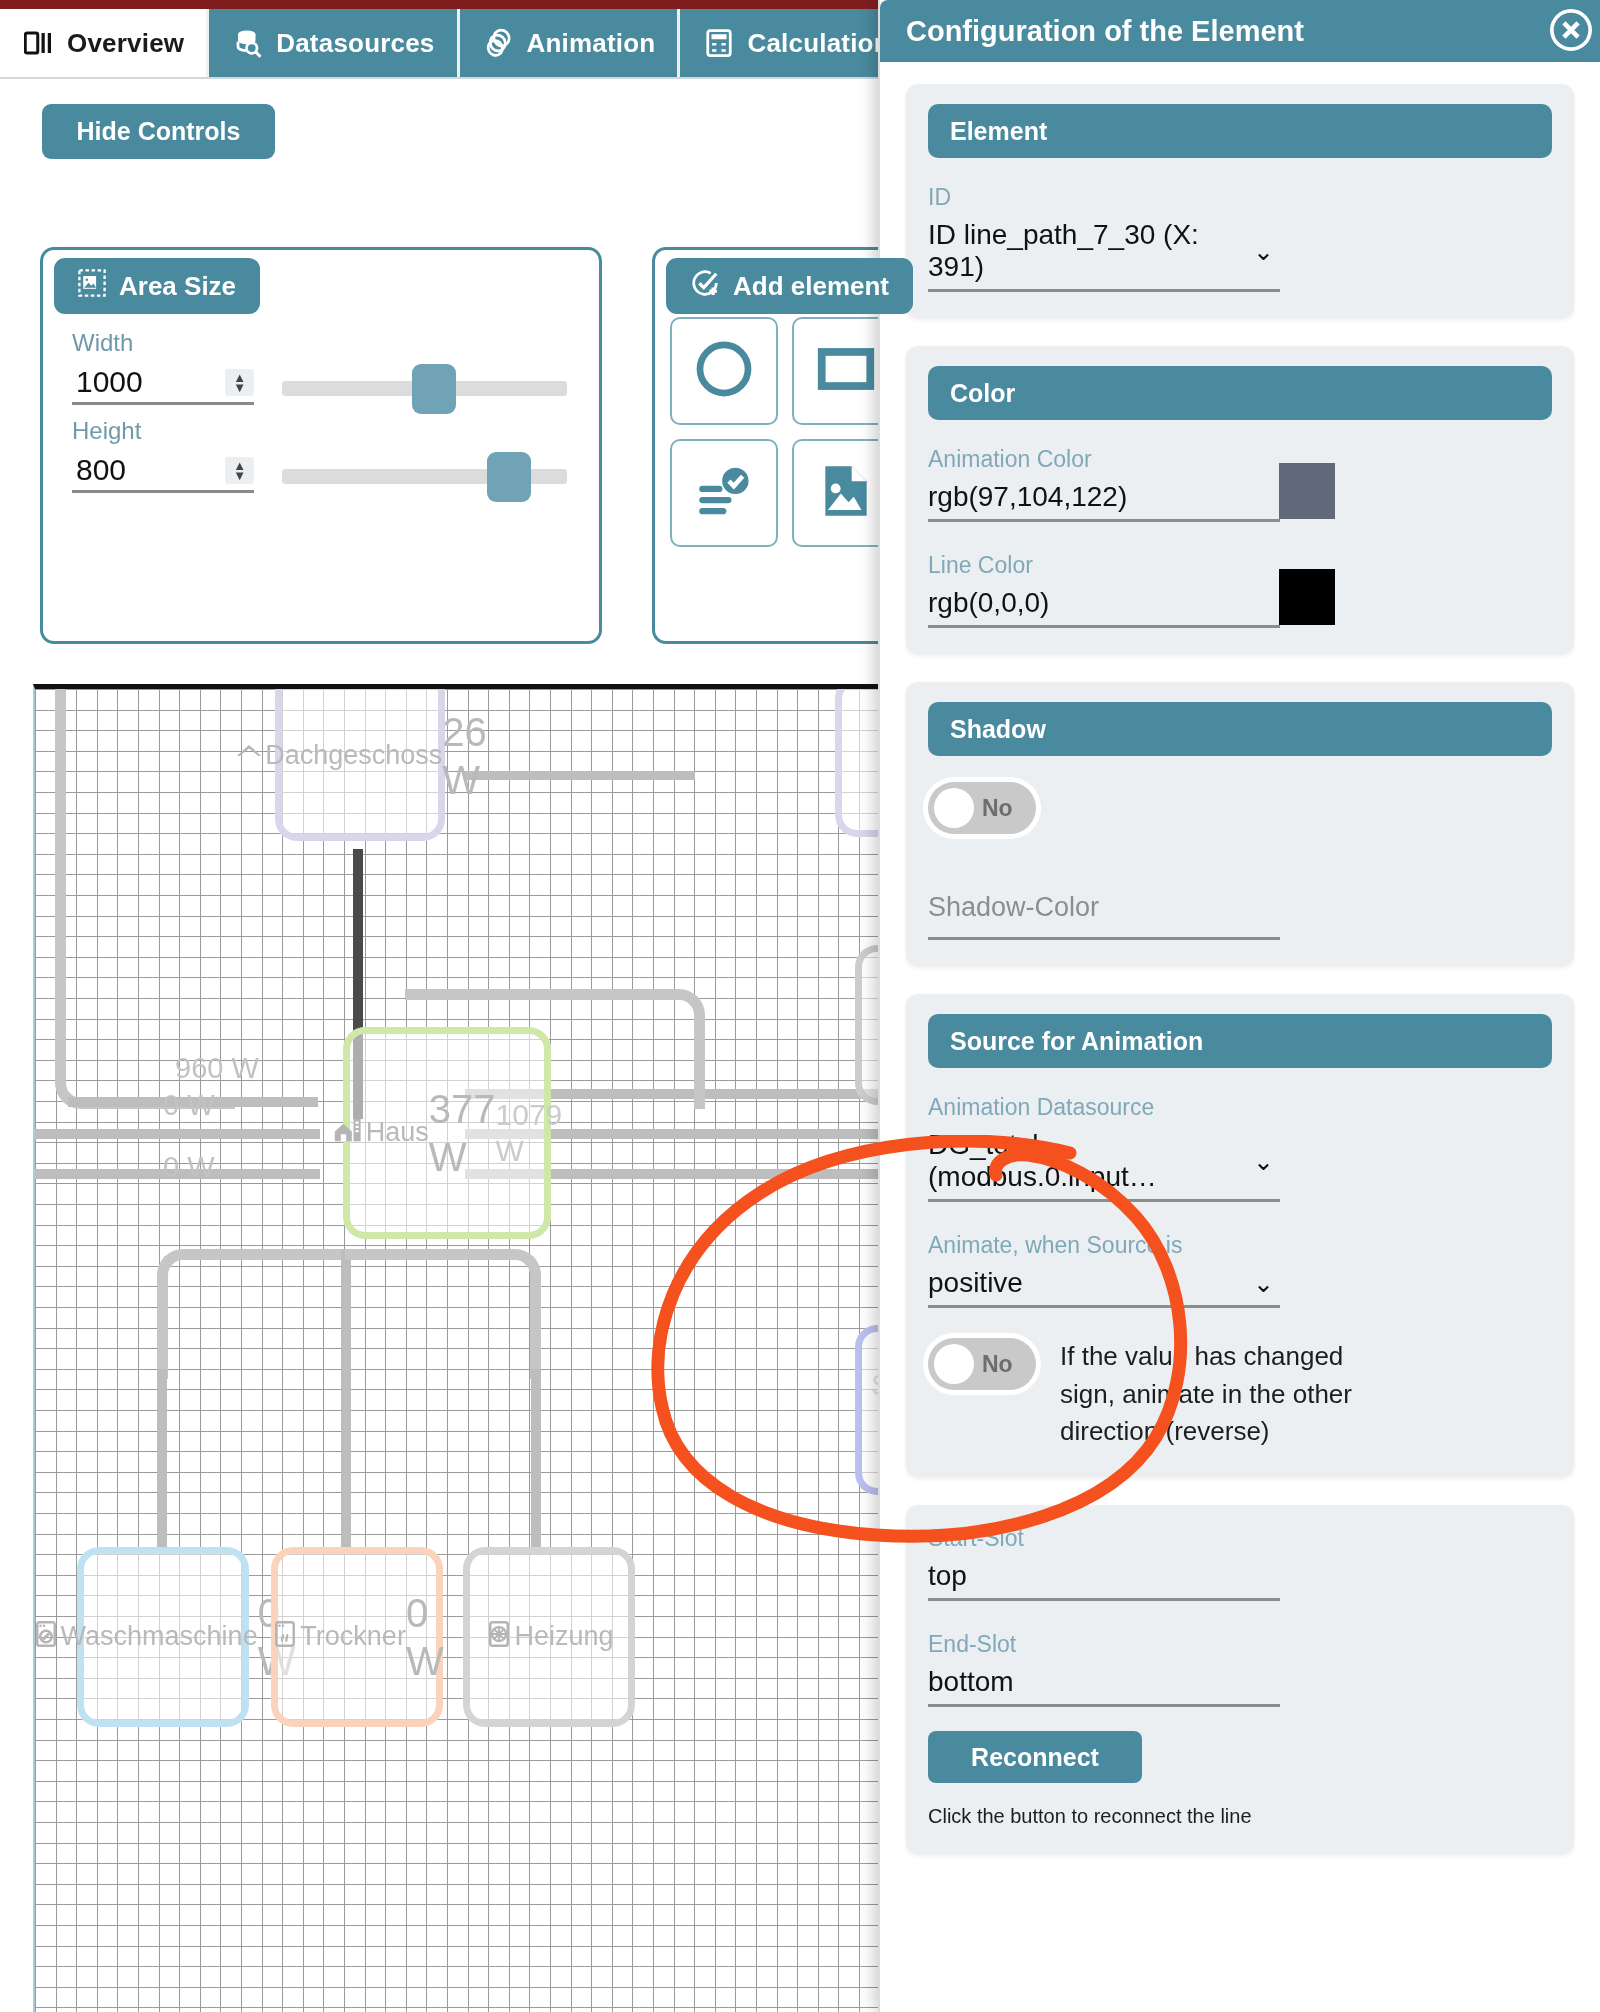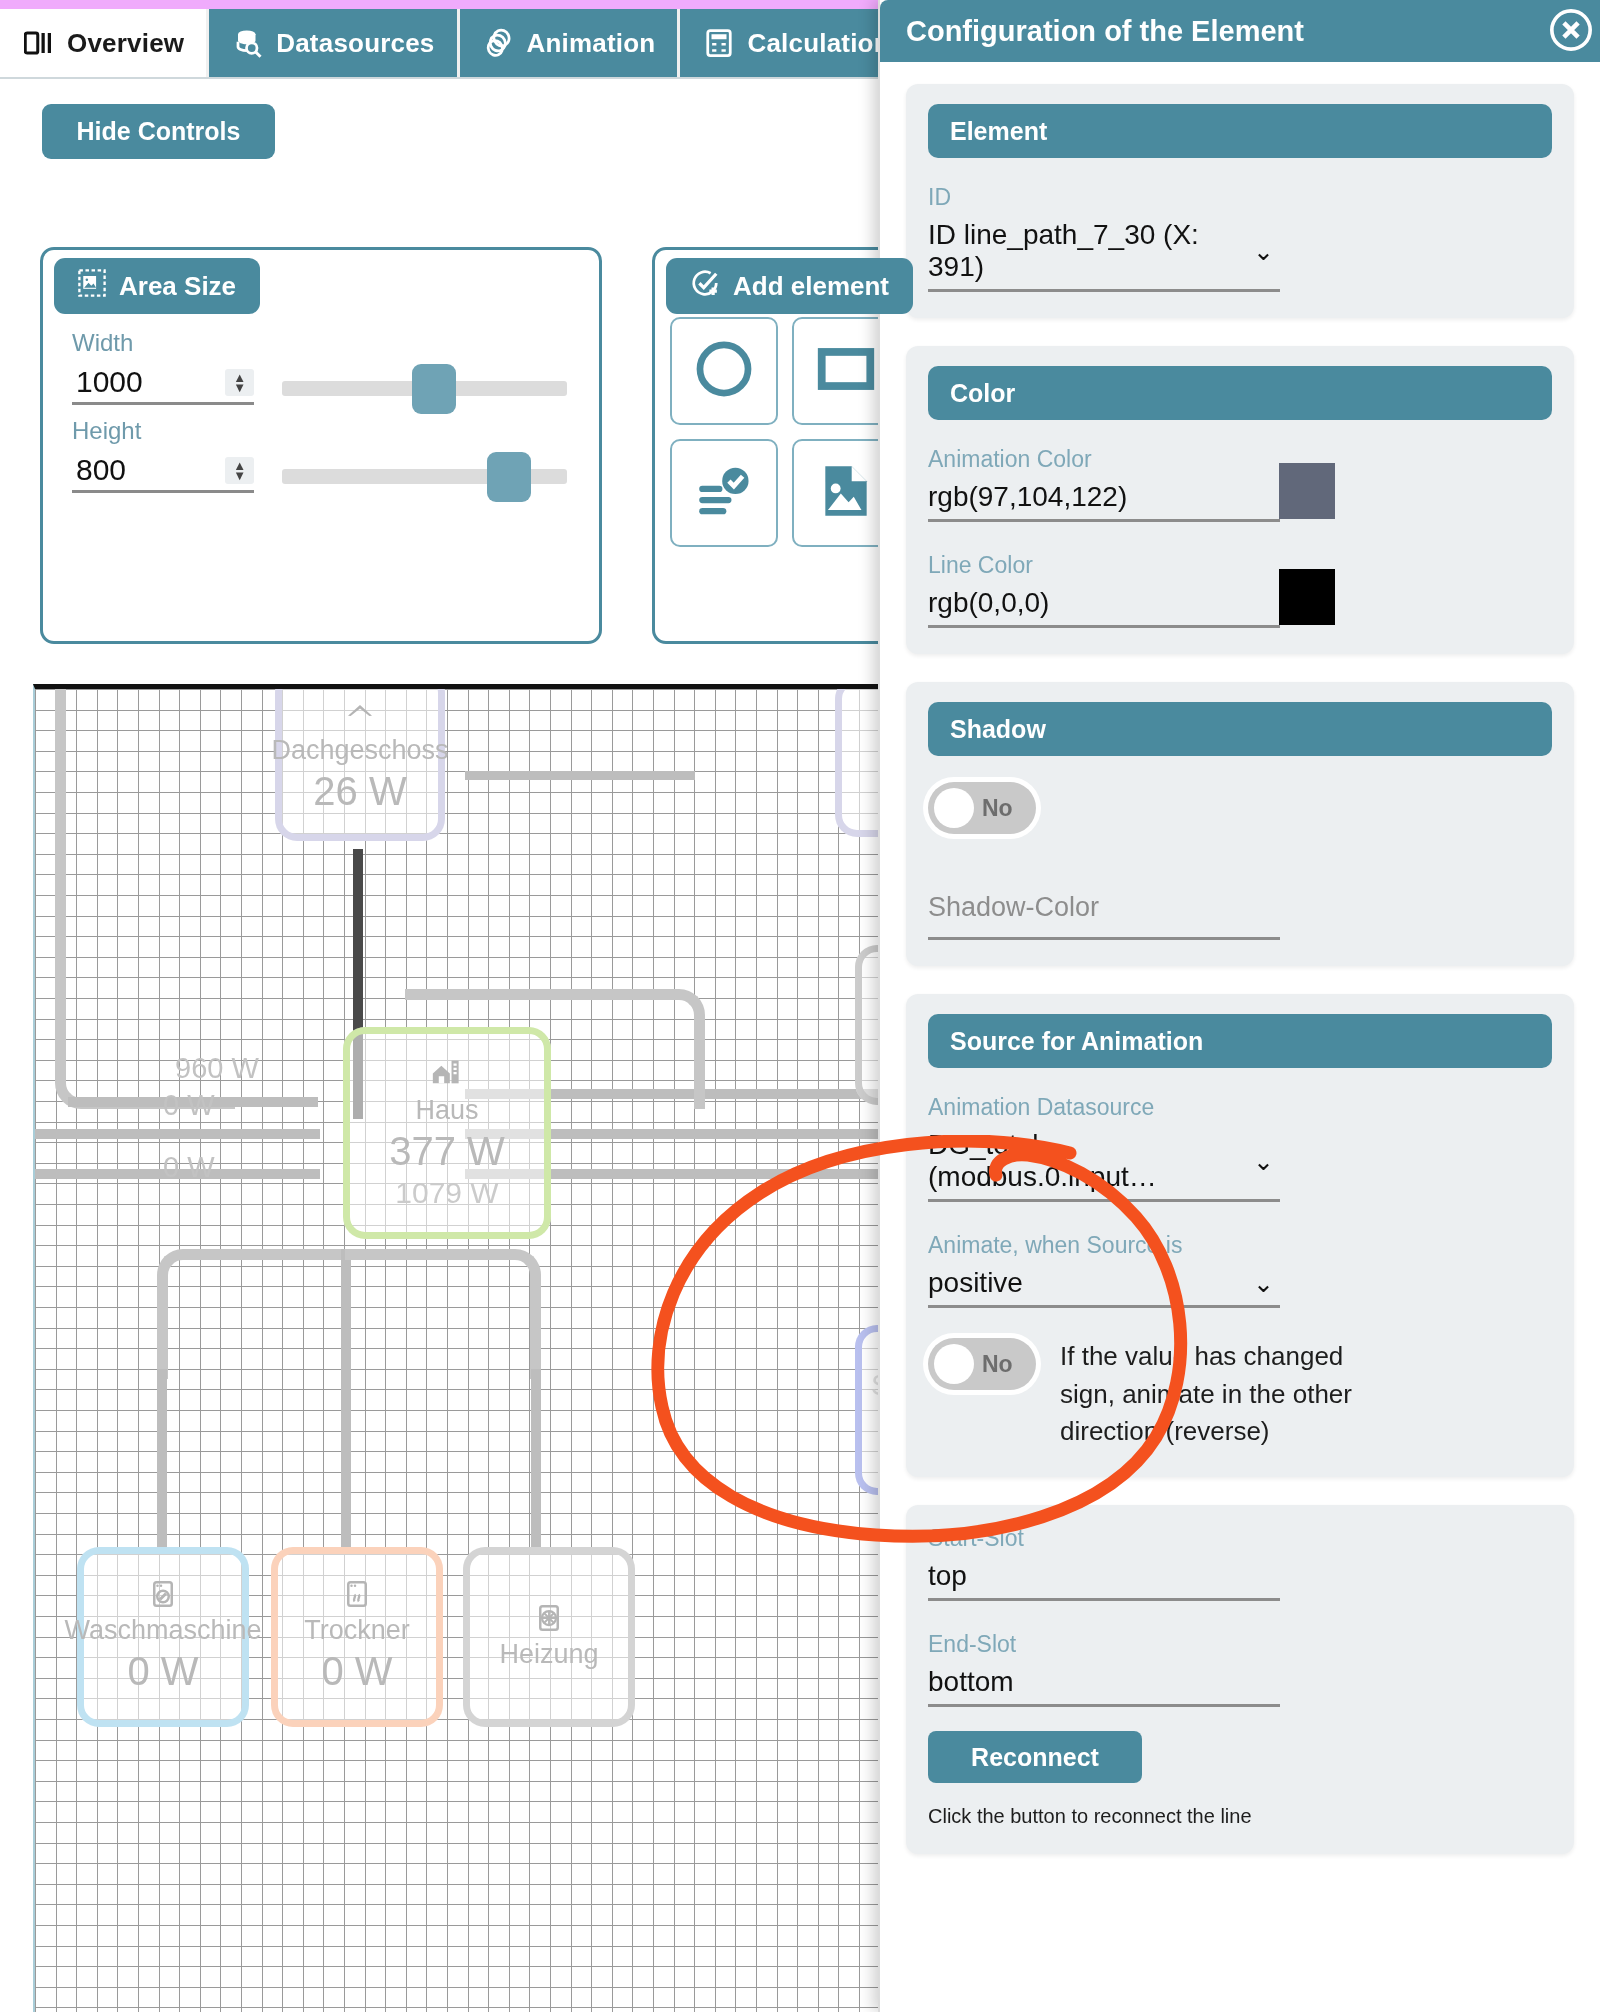--- a/index.html
+++ b/index.html
@@ -6,21 +6,21 @@
   html, body {
     width: 1600px; height: 2012px;
     font-family: "Liberation Sans", sans-serif;
     background: #ffffff; overflow: hidden;
   }
   #root { position: relative; width: 1600px; height: 2012px; }
 
   
   .tabbar {
     position: absolute; left: 0; top: 0; width: 1440px; height: 79px;
-    background: #f0abfc; display: flex; align-items: flex-end;
+    background: #7f1d1d; display: flex; align-items: flex-end;
     border-bottom: 2px solid #cfd8dc;
   }
   .tab {
     height: 68px; display: flex; align-items: center; gap: 11px;
     padding: 0 22px; background: #4a8a9e; color: #ffffff;
     font-size: 26px; font-weight: bold; letter-spacing: .2px;
     border-right: 3px solid #f0f0f0; white-space: nowrap;
   }
   .tab.active { background: #ffffff; color: #1b1b1b; }
   .tab .ico { display: inline-flex; width: 34px; height: 34px; align-items: center; justify-content: center; }
@@ -84,21 +84,21 @@
   #canvas {
     position: absolute; left: 33px; top: 605px; width: 858px; height: 1407px;
     background:
       repeating-linear-gradient(to right, #9a9a9a 0 1px, transparent 1px 20.6px),
       repeating-linear-gradient(to bottom, #9a9a9a 0 1px, transparent 1px 20.6px),
       #ffffff;
     border: 2px solid #a9cdd8; border-top: 5px solid #111; overflow: hidden;
   }
   .node {
     position: absolute; border-radius: 22px; display: flex;
-    flex-direction: column; align-items: center; justify-content: center;
+    align-items: center; justify-content: center;
     background: rgba(255,255,255,.55);
   }
   .node .nname { color: #b9b9b9; font-size: 27px; line-height: 1.15; }
   .node .nval  { color: #b9b9b9; font-size: 40px; line-height: 1.2; }
   .node .nval2 { color: #cbcbcb; font-size: 30px; line-height: 1.2; }
   .node .nico  { color: #b5b5b5; margin-bottom: 2px; }
   .wire { position: absolute; background: #bdbdbd; }
   .wire.dark { background: #4a4a4a; }
   .wlabel { position: absolute; color: #c2c2c2; font-size: 29px; white-space: nowrap; }
   .pipe-corner { position:absolute; border:11px solid #bdbdbd; background:transparent; }

